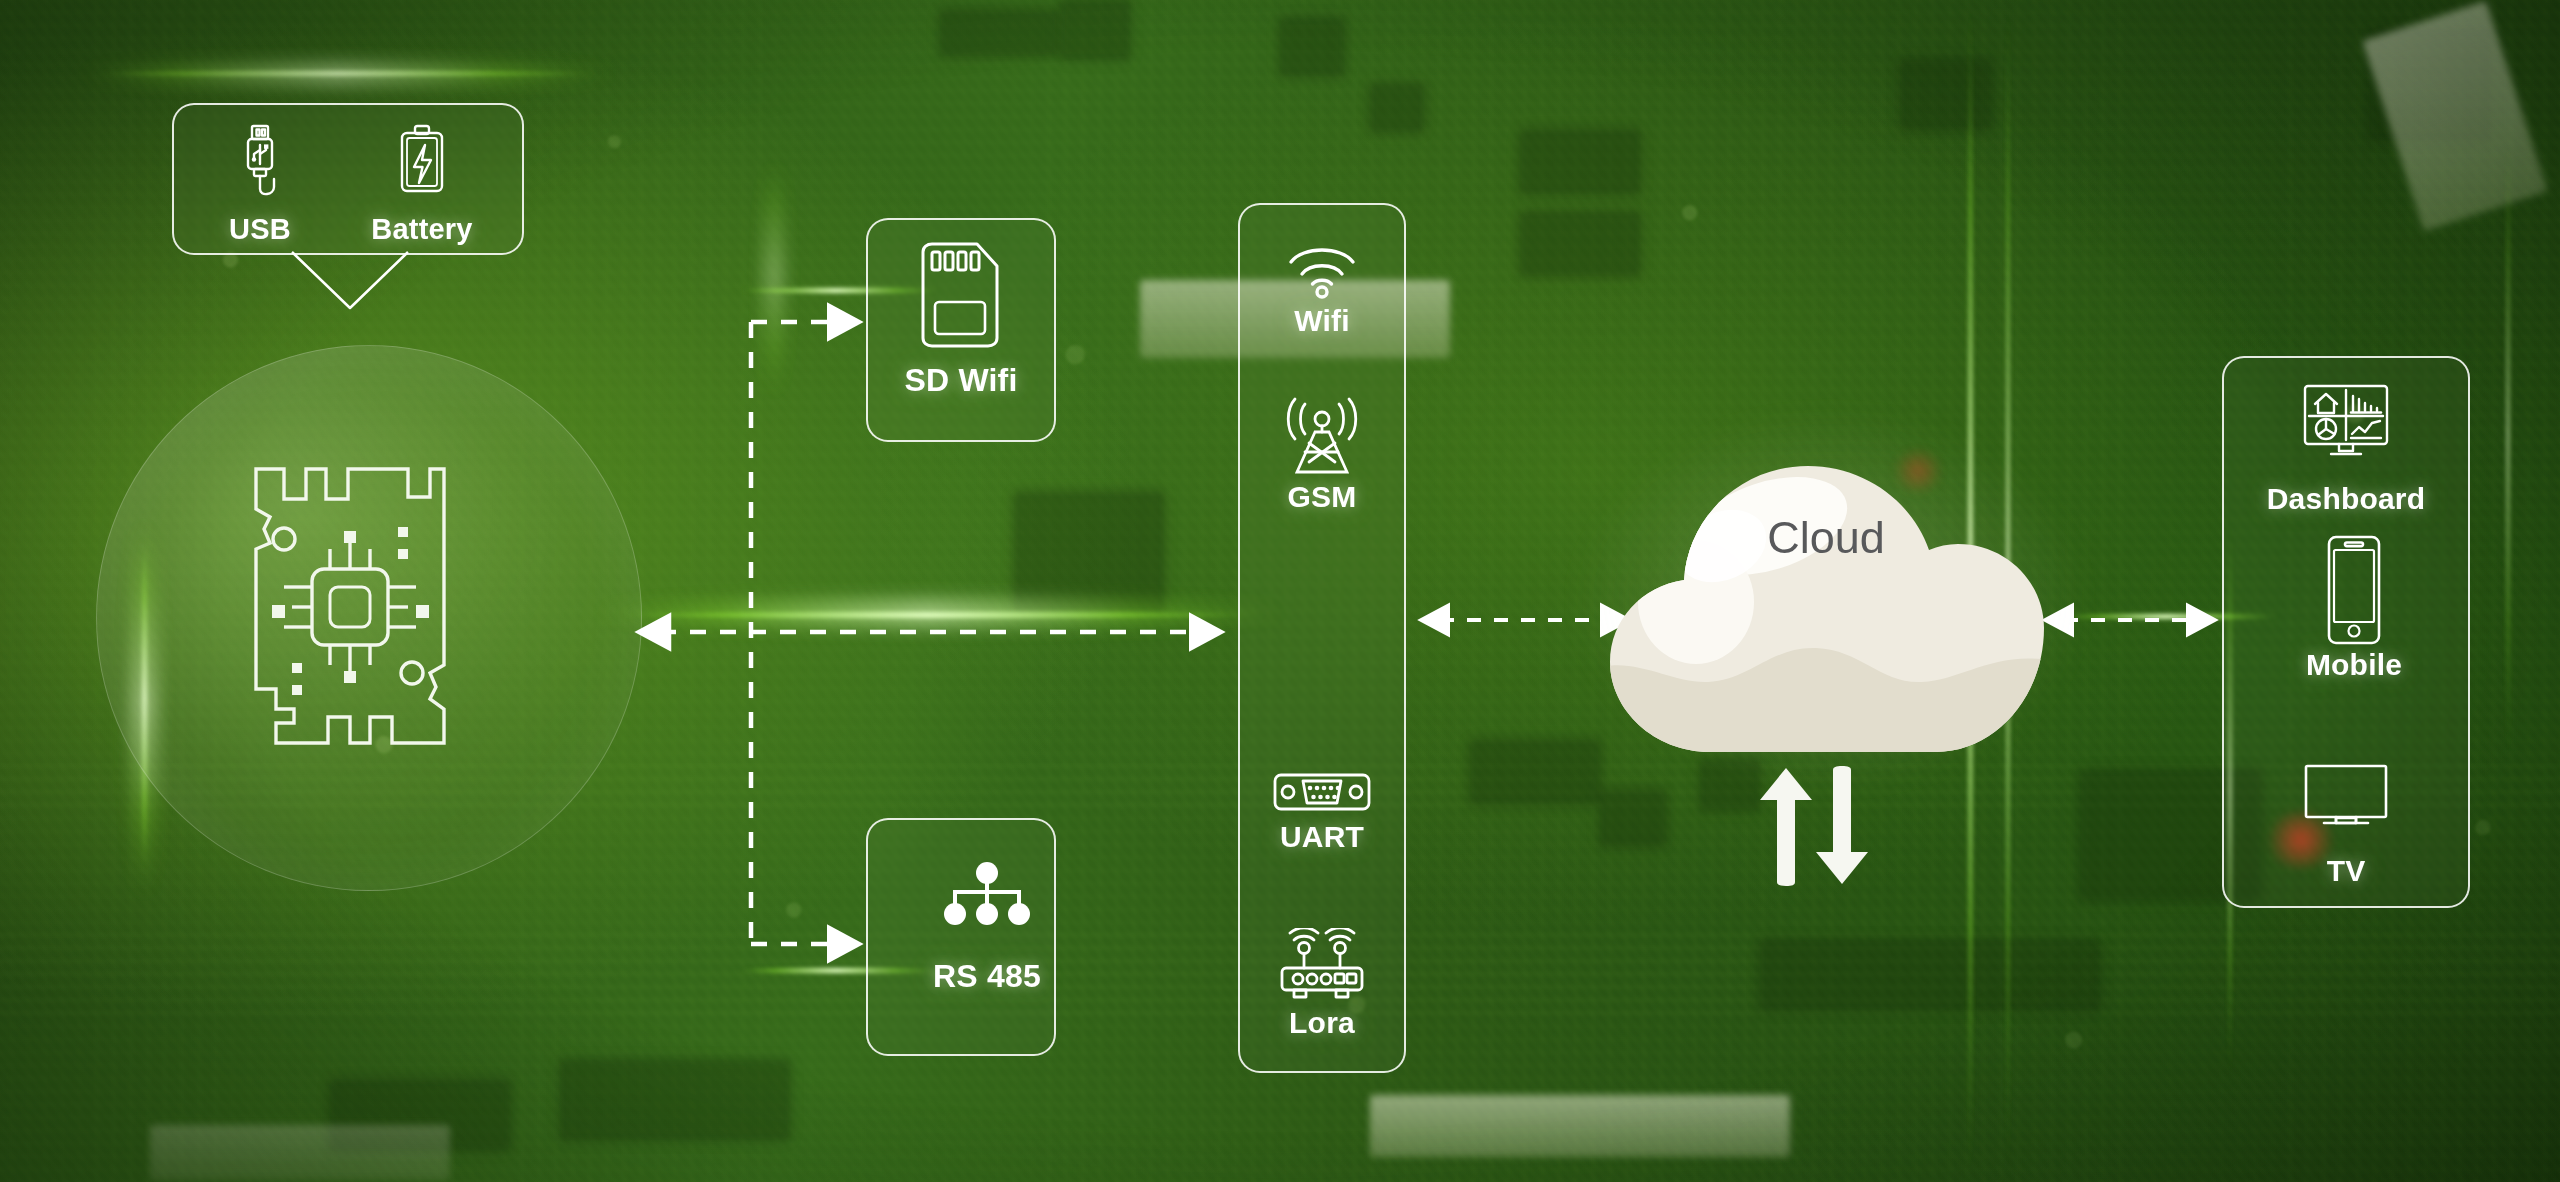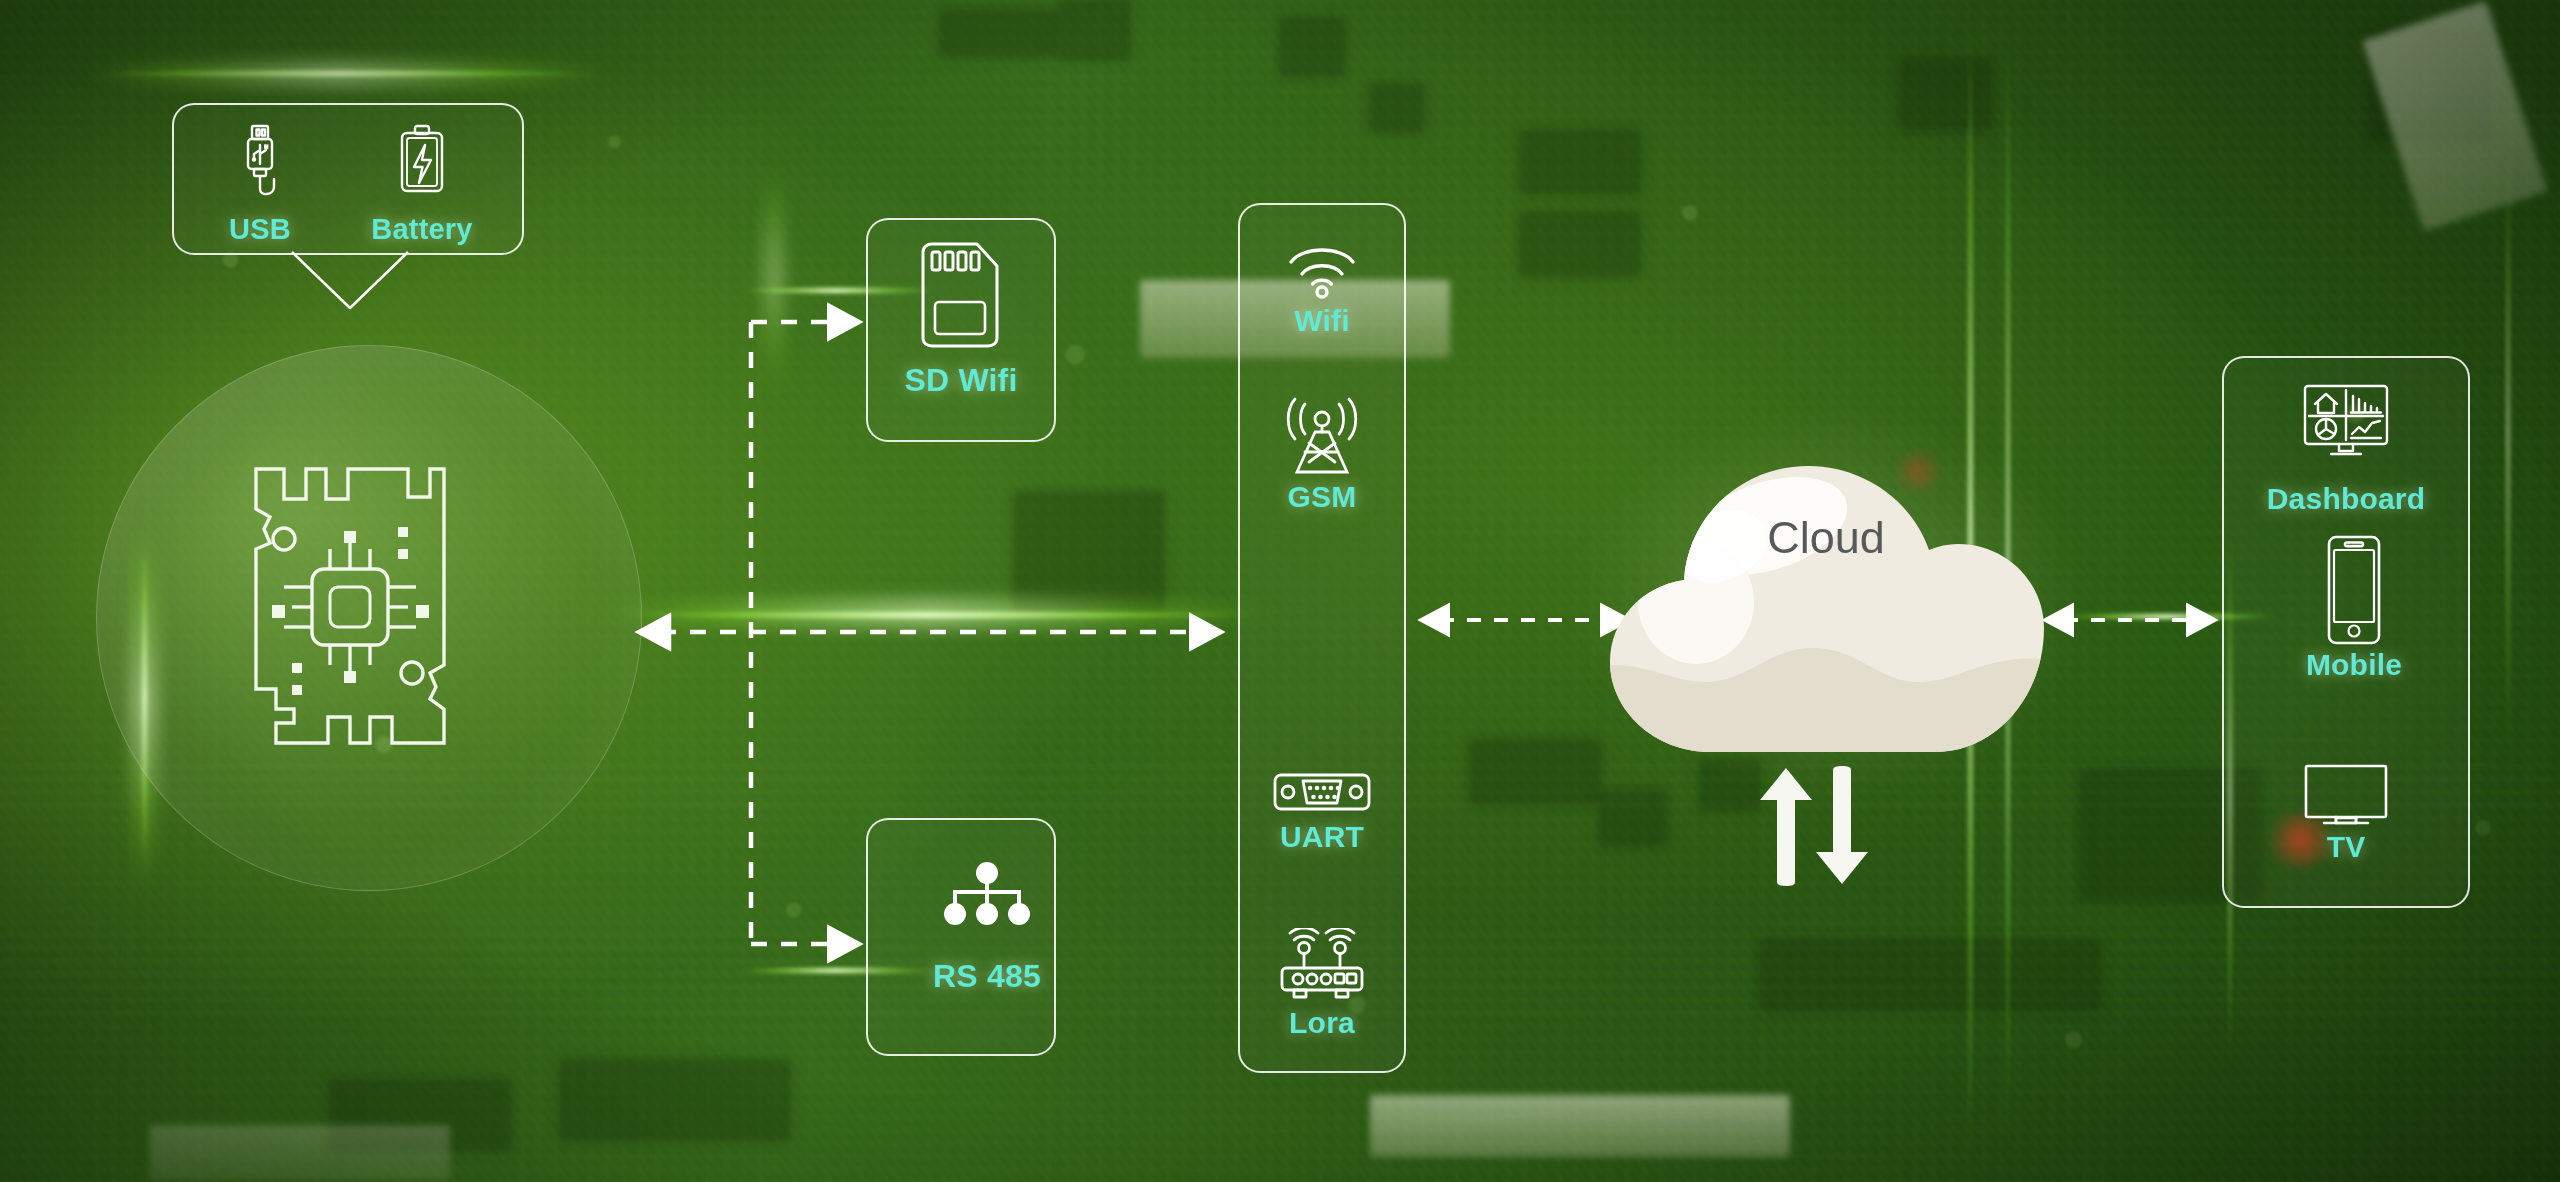--- a/index.html
+++ b/index.html
@@ -111,21 +111,21 @@
 
   .icon-block {
     position: absolute;
     display: flex;
     flex-direction: column;
     align-items: center;
     justify-content: flex-start;
   }
   .icon-svg { display: block; }
   .icon-label {
-    color: #5eead4;
+    color: #ffffff;
     font-weight: 700;
     letter-spacing: 0.2px;
     text-shadow: 0 0 14px rgba(255,255,255,0.40), 0 0 30px rgba(180,255,120,0.22);
     white-space: nowrap;
     text-align: center;
   }
 
   
   #power-panel { left: 172px; top: 103px; width: 352px; height: 152px; }
   .pw-item { top: 123px; }
@@ -551,21 +551,21 @@
       <g stroke="#ffffff" stroke-width="2.6" fill="none" stroke-linejoin="round" stroke-linecap="round">
         <rect x="8" y="3" width="50" height="106" rx="7"></rect>
         <rect x="13" y="16" width="40" height="72" rx="1.5" stroke-width="2.2"></rect>
         <rect x="24" y="8.5" width="18" height="3.6" rx="1.8"></rect>
         <circle cx="33" cy="97" r="5.5" stroke-width="2.2"></circle>
       </g>
     </svg>
     <div class="icon-label out-label">Mobile</div>
   </div>
 
-  <div class="icon-block out-item" style="top:762px;">
+  <div class="icon-block out-item" style="top:762px;gap:24px;">
     <svg class="icon-svg" width="92" height="66" viewBox="0 0 92 66">
       <g stroke="#ffffff" stroke-width="2.6" fill="none" stroke-linejoin="round" stroke-linecap="round">
         <rect x="6" y="4" width="80" height="51" rx="1.5"></rect>
         <path d="M36 55 L36 61"></path>
         <path d="M56 55 L56 61"></path>
         <path d="M24 61 L68 61"></path>
         <rect x="36" y="56" width="20" height="5"></rect>
       </g>
     </svg>
     <div class="icon-label out-label">TV</div>

